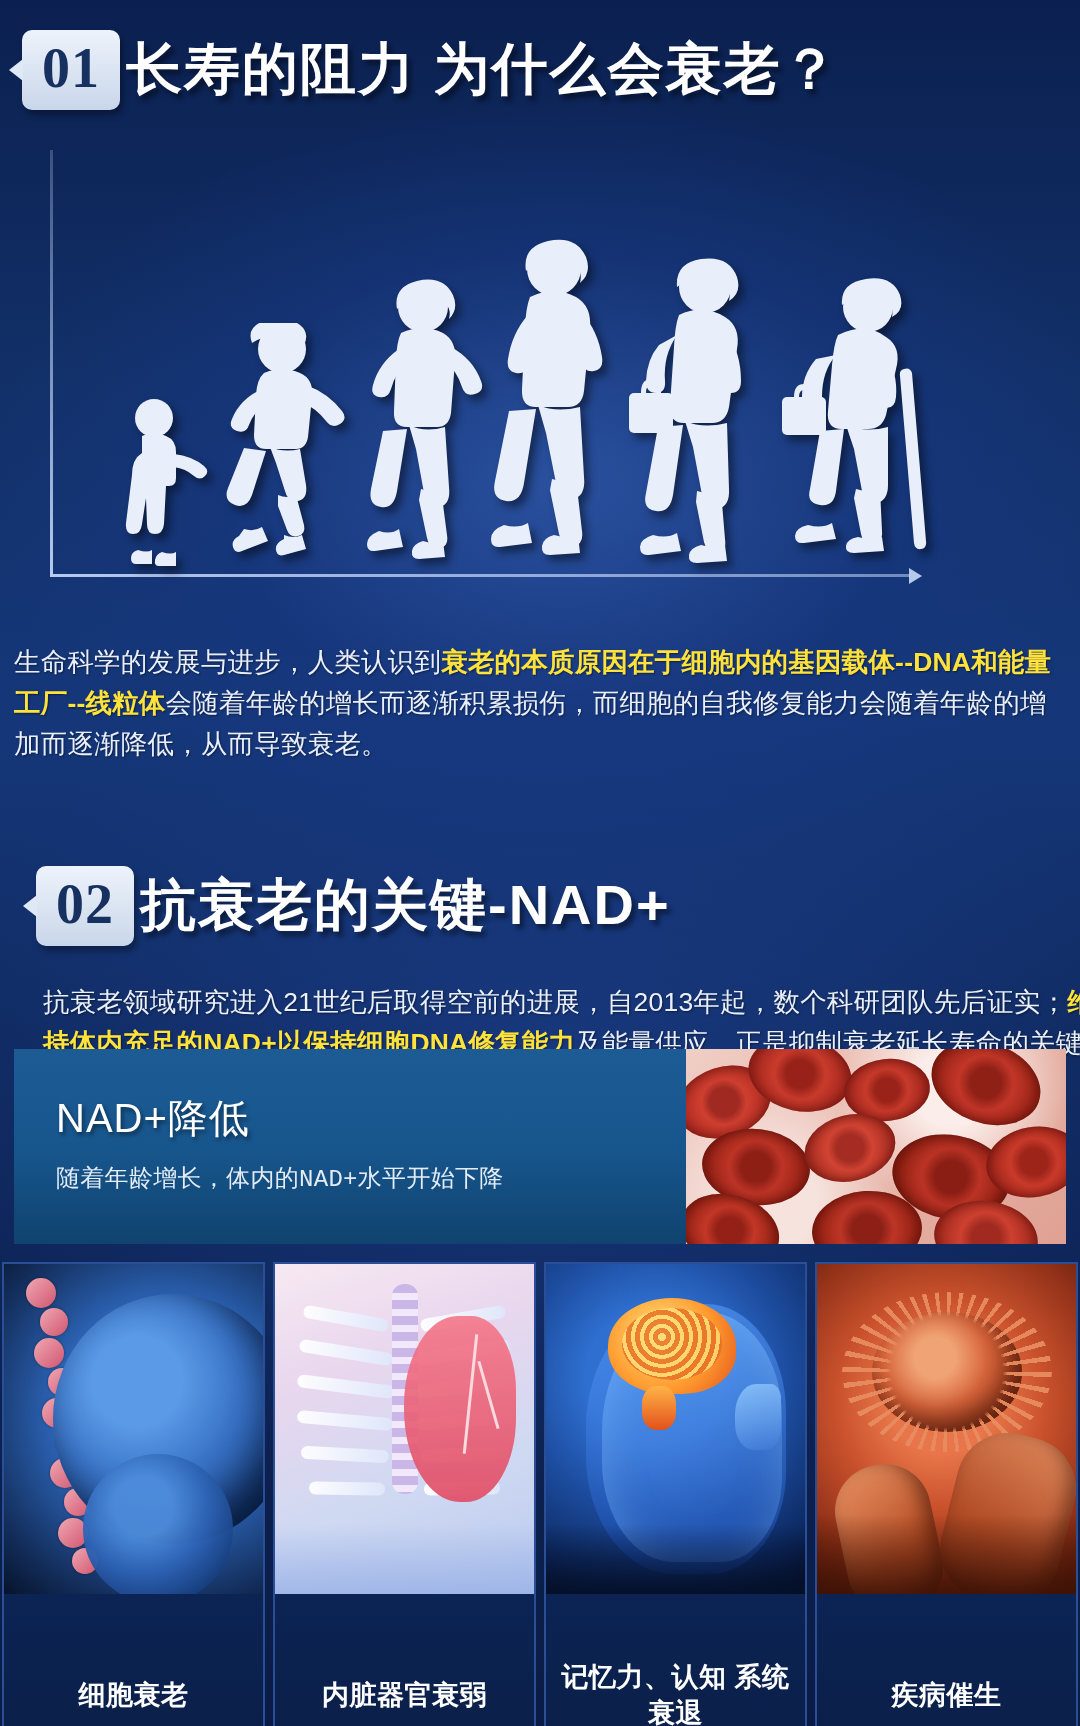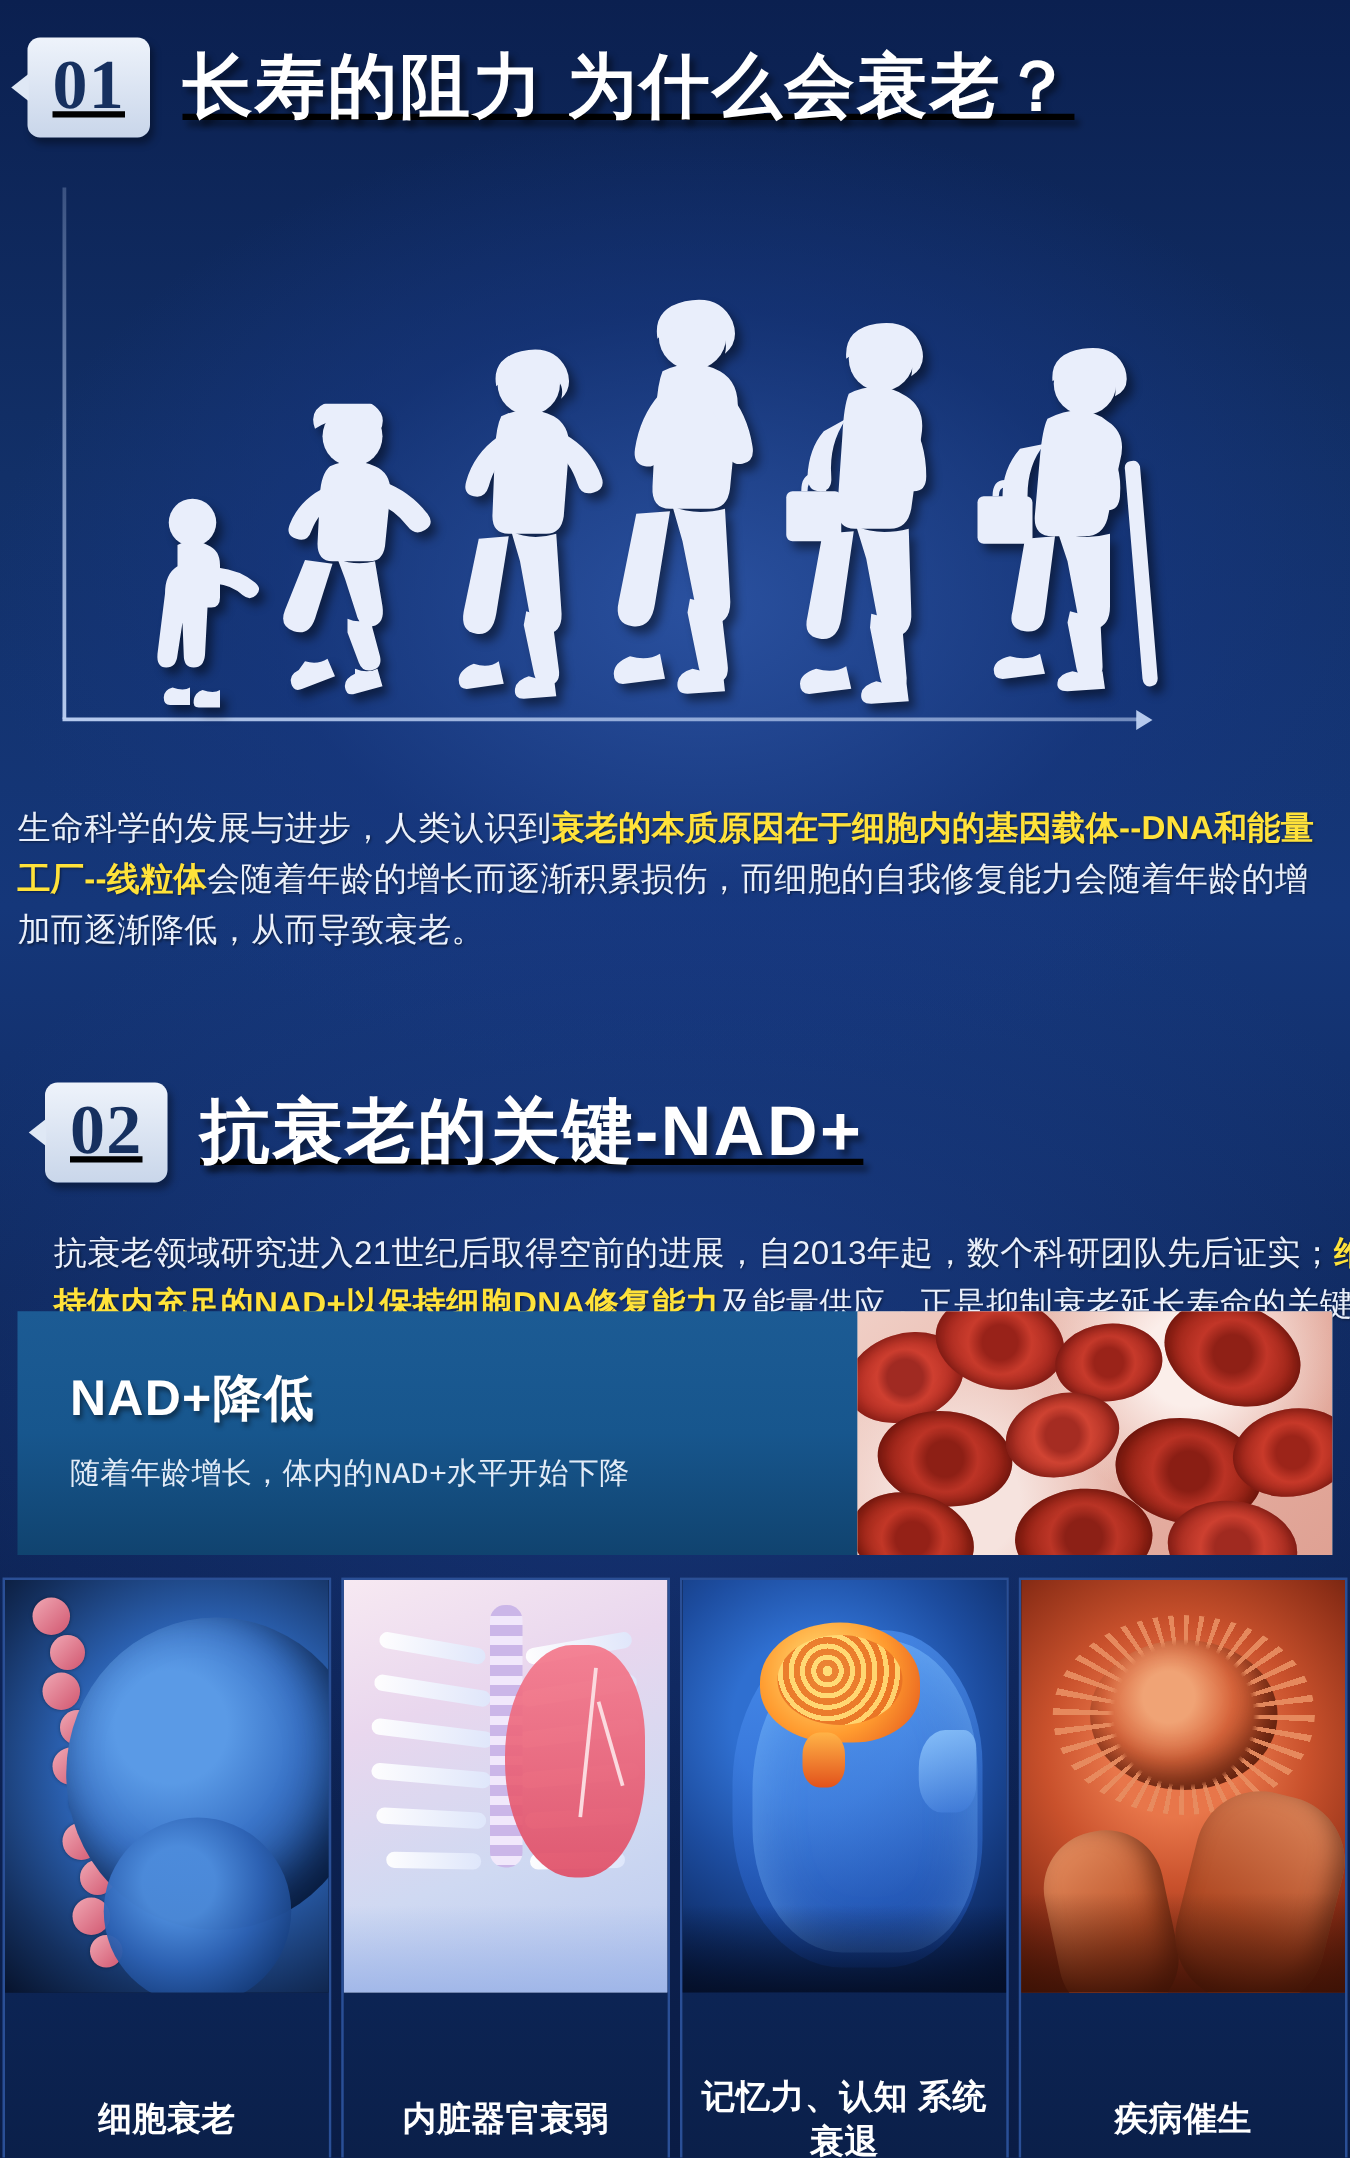--- a/index.html
+++ b/index.html
@@ -12,21 +12,21 @@
   }
   .page{
     position:absolute;inset:0;
     background:
       radial-gradient(ellipse 760px 520px at 52% 28%, rgba(46,86,168,.85) 0%, rgba(24,56,130,.55) 45%, rgba(12,35,92,0) 75%),
       radial-gradient(ellipse 900px 600px at 50% 62%, rgba(30,68,150,.55) 0%, rgba(13,36,95,0) 70%),
       linear-gradient(180deg,#0b2050 0%,#123068 22%,#15377a 42%,#102a60 60%,#0d2355 78%,#0a1c45 100%);
   }
 
   
-  .sec-head{display:flex;align-items:center;gap:26px;text-decoration:underline;}
+  .sec-head{display:flex;align-items:center;gap:6px;}
   .badge{
     position:relative;
     background:linear-gradient(180deg,#eef3fb 0%,#c9d6ea 100%);
     color:#16305f;
     font-size:56px;font-weight:bold;line-height:1;
     padding:10px 20px 14px 20px;
     border-radius:10px;
     letter-spacing:1px;
     box-shadow:3px 5px 6px rgba(0,0,0,.35);
     font-family:"Liberation Serif","DejaVu Serif",serif;
@@ -81,21 +81,21 @@
   #para02{top:955px;margin-left:29px;}
 
   
   .nad-card{
     position:absolute;left:14px;top:1049px;width:1052px;height:195px;
     background:linear-gradient(180deg,#1c5b94 0%,#17568d 50%,#10436f 100%);
     display:flex;overflow:hidden;
   }
   .nad-text{flex:1;padding:42px 0 0 42px;}
   .nad-title{
-    color:#ffffff;font-size:40px;font-weight:bold;letter-spacing:1px;
+    color:#ffffff;font-size:40px;font-weight:normal;letter-spacing:1px;
     text-shadow:2px 3px 4px rgba(0,0,0,.45);
   }
   .nad-sub{
     color:#e3ecf7;font-size:24px;margin-top:16px;letter-spacing:.3px;font-family:Liberation Mono, monospace;
   }
   .nad-img{width:380px;position:relative;overflow:hidden;background:#f3d9d2;}
   .nad-img .bg{
     position:absolute;inset:0;
     background:
       radial-gradient(circle at 22% 78%, #f6e3de 0 14%, rgba(246,227,222,0) 40%),

